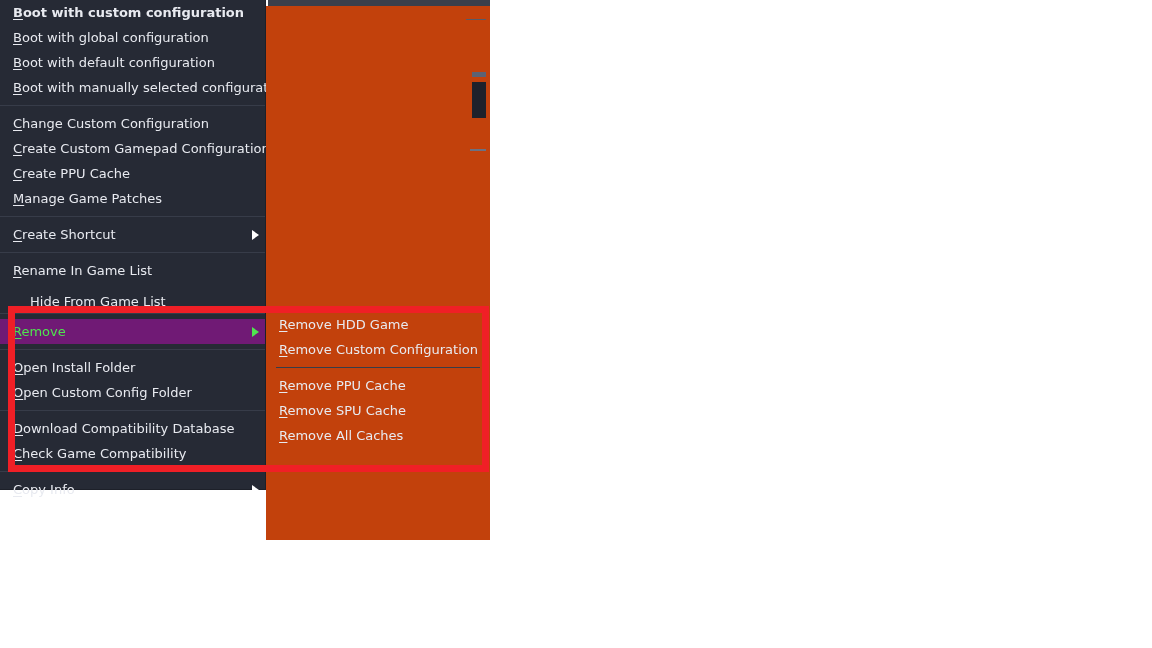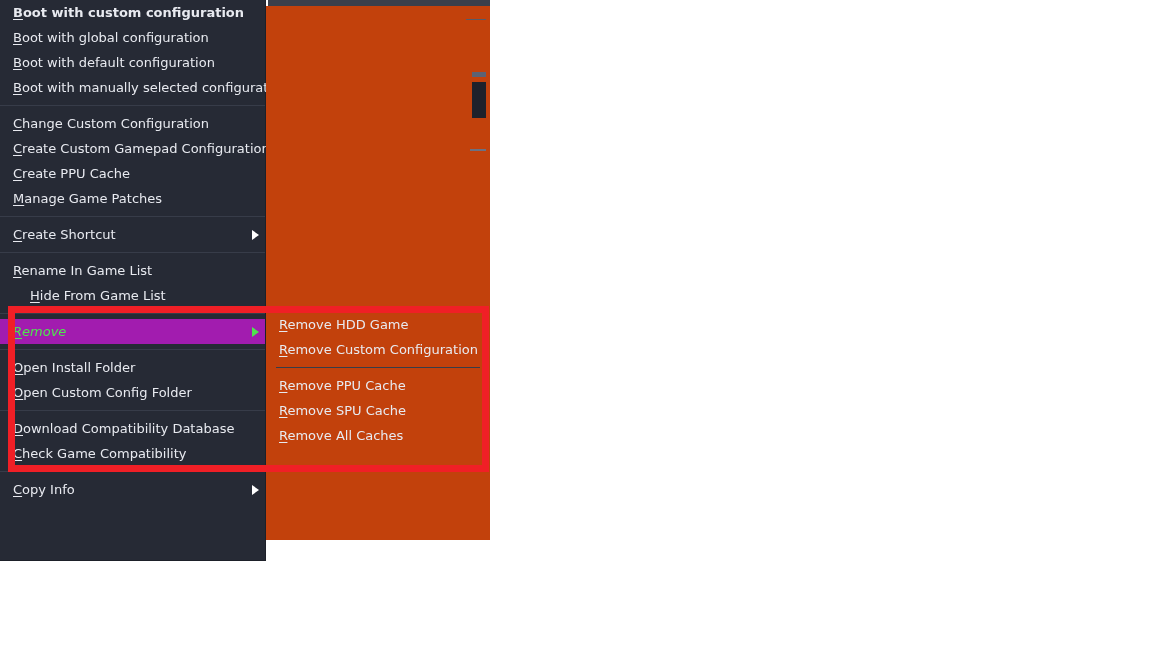--- a/index.html
+++ b/index.html
@@ -37,21 +37,21 @@
     color: #e8eaf0;
     font-size: 13px;
     line-height: 1;
     user-select: none;
   }
 
   .menu-main {
     left: 0px;
     top: 0px;
     width: 266px;
-    height: 561px;
+    height: 490px;
     border-right: 1px solid #1d2029;
     border-bottom: 1px solid #1d2029;
     padding-top: 0px;
     box-sizing: border-box;
   }
 
   .menu-sub {
     left: 266px;
     top: 6px;
     width: 224px;
@@ -80,26 +80,26 @@
     text-decoration: underline;
     text-underline-offset: 2px;
   }
 
   .item.bold .label {
     font-weight: bold;
   }
 
   .item.indent {
     padding-left: 30px;
+    align-items: flex-end;
   }
 
   .item.highlight {
-    background: #a21caf;
+    background: #701a75;
     color: #4fe44f;
-    font-style: italic;
   }
 
   .item.highlight .label .acc {
     text-decoration: underline;
   }
 
   .arrow {
     position: absolute;
     right: 6px;
     top: 50%;

